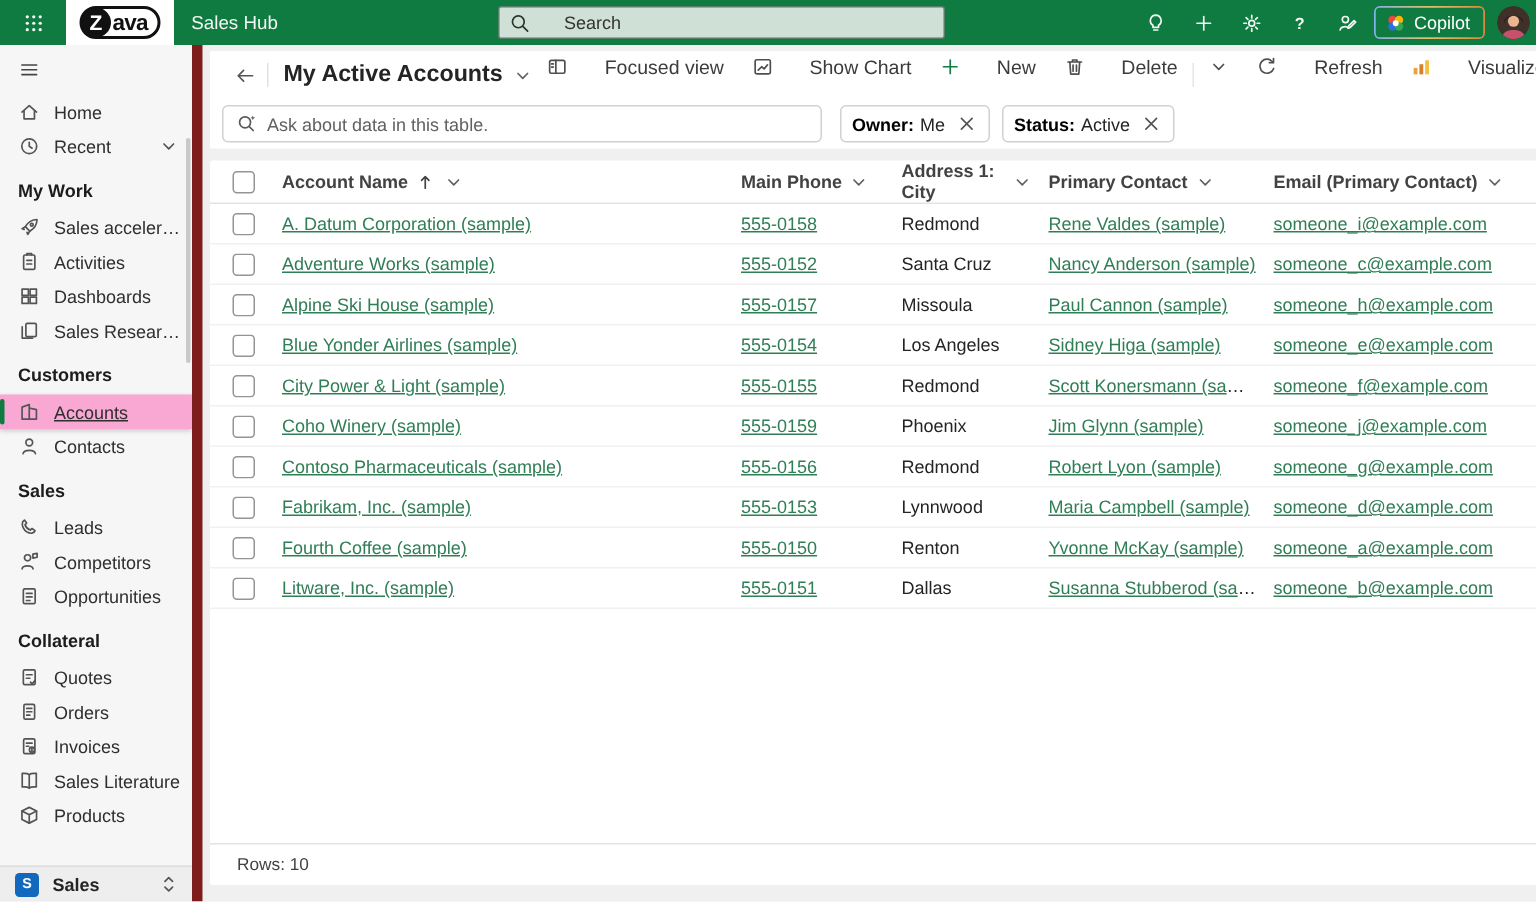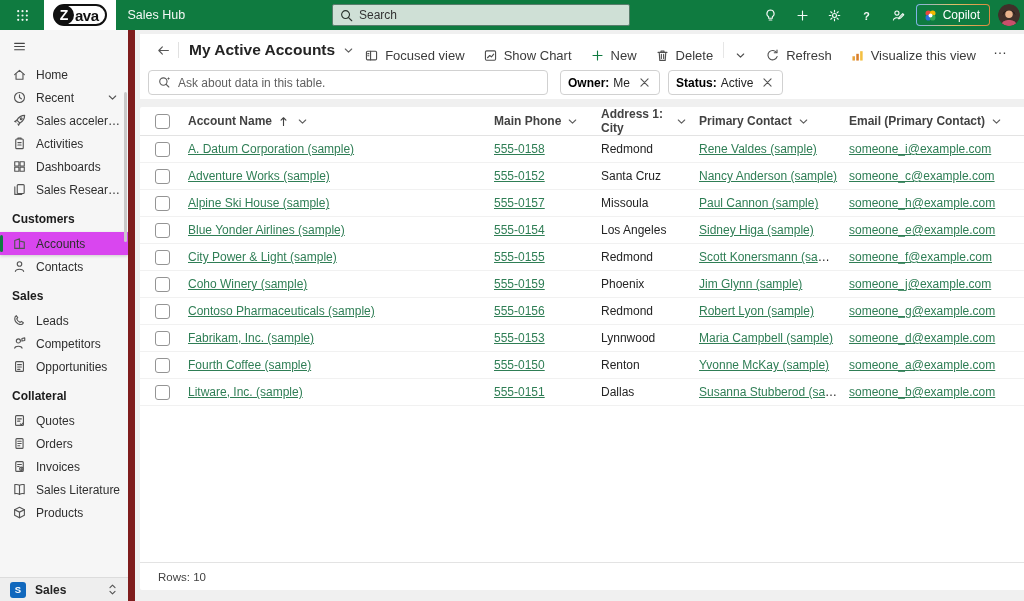--- a/index.html
+++ b/index.html
@@ -8,21 +8,21 @@
 
   
   .topbar { position:relative; height:30px; background:#0f7b40; display:flex; align-items:center; color:#f3f8f5; }
   .waffle { width:44px; height:30px; display:flex; align-items:center; justify-content:center; cursor:pointer; }
   .logo-box { height:30px; background:#fff; display:flex; align-items:center; padding:0 9px; }
   .logo-ring { display:flex; align-items:center; border:2px solid #111; border-radius:13px; padding:0 6px 0 0; height:22px; }
   .logo-z { width:20px; height:20px; margin-left:-1px; background:#111; color:#fff; border-radius:50%; display:flex; align-items:center; justify-content:center; font-weight:800; font-size:14px; }
   .logo-rest { font-weight:800; font-size:15px; color:#111; letter-spacing:-0.5px; margin-left:1px; }
   .app-name { margin-left:12px; font-size:12.5px; }
   .top-search { position:absolute; left:332px; top:4px; width:298px; height:22px; background:#cfe0d6; border:1px solid #577d6b; border-radius:2px; display:flex; align-items:center; padding:0 6px; color:#2a332d; }
-  .top-search input { border:none; outline:none; background:transparent; font-size:12px; color:#222; width:100%; margin-left:5px; font-family:"Liberation Sans",sans-serif; }
+  .top-search input { border:none; outline:none; background:transparent; font-size:12px; color:#222; width:100%; margin-left:22px; font-family:"Liberation Sans",sans-serif; }
   .top-search input::placeholder { color:#333; }
   .top-right { position:absolute; right:4px; top:0; height:30px; display:flex; align-items:center; gap:2px; }
   .tbtn { width:30px; height:30px; display:flex; align-items:center; justify-content:center; cursor:pointer; color:#f3f8f5; }
   .copilot-btn { height:22px; display:flex; align-items:center; gap:5px; padding:0 9px 0 6px; border-radius:4px; cursor:pointer;
     border:1px solid transparent; background:linear-gradient(#0f7b40,#0f7b40) padding-box, linear-gradient(90deg,#7fb2e8,#e0c06a,#d98a3f) border-box; }
   .copilot-btn .lbl { font-size:12px; color:#fff; }
   .avatar { width:22px; height:22px; border-radius:50%; overflow:hidden; margin-left:6px; cursor:pointer; }
   .avatar svg { width:22px; height:22px; }
 
   
@@ -30,40 +30,40 @@
 
   
   .sidebar { position:relative; width:135px; background:#f6f6f6; border-right:7px solid #7f1d1d; display:flex; flex-direction:column; }
   .hamburger { padding:9px 0 4px 12px; color:#444; cursor:pointer; }
   .nav { flex:1; overflow:hidden; padding-top:2px; }
   .nav-header { font-weight:700; font-size:12px; color:#1c1c1c; padding:11px 12px 6px 12px; }
   .nav-item { display:flex; align-items:center; height:23px; padding:0 6px 0 12px; cursor:pointer; color:#2f2f2f; position:relative; }
   .nav-item .icon { color:#545454; }
   .nav-label { margin-left:9px; font-size:12px; white-space:nowrap; overflow:hidden; text-overflow:ellipsis; flex:1; }
   .nav-chev { color:#616161; margin-right:2px; }
-  .nav-item.selected { background:#d946ef; box-shadow:0 1px 3px rgba(0,0,0,.18); }
+  .nav-item.selected { background:#f9a8d4; box-shadow:0 1px 3px rgba(0,0,0,.18);text-decoration:underline; }
   .nav-item.selected::before { content:""; position:absolute; left:0; top:3px; bottom:3px; width:3px; background:#0f7b40; border-radius:2px; }
   .side-scroll { position:absolute; right:1px; top:62px; width:3px; height:150px; background:#c9c9c9; border-radius:2px; }
   .area-switcher { height:24px; background:#eeeeee; border-top:1px solid #dcdcdc; display:flex; align-items:center; padding:0 8px 0 10px; cursor:pointer; }
   .area-badge { width:16px; height:16px; border-radius:3px; background:#1168bd; color:#fff; font-size:9.5px; font-weight:700; display:flex; align-items:center; justify-content:center; }
   .area-label { font-weight:700; font-size:12px; margin-left:9px; flex:1; }
   .area-chev { color:#555; }
 
   
   .main { flex:1; background:#f0f0f0; padding:4px 14px 11px 5px; display:flex; flex-direction:column; }
   .icon { display:inline-flex; }
   .icon svg { display:block; }
 
   .command-bar { height:32px; background:#fff; display:flex; align-items:center; padding:0 8px 0 10px; }
   .back-btn { width:26px; height:26px; display:flex; align-items:center; justify-content:center; color:#555; cursor:pointer; }
   .cb-div { width:1px; height:16px; background:#e1e1e1; margin:0 8px 0 2px; }
   .view-title { font-size:15.5px; font-weight:700; color:#242424; margin-left:2px; white-space:nowrap; }
   .title-chev { color:#616161; margin-left:6px; cursor:pointer; }
   .cmd-right { margin-left:auto; display:flex; align-items:center; gap:2px; }
-  .cmd-btn { display:flex; align-items:flex-end; gap:6px; height:26px; padding:0 8px; border-radius:3px; cursor:pointer; color:#3b3b3b; font-size:13px; white-space:nowrap; }
+  .cmd-btn { display:flex; align-items:flex-start; gap:24px; height:26px; padding:0 8px; border-radius:3px; cursor:pointer; color:#3b3b3b; font-size:13px; white-space:nowrap; }
   .cmd-btn .icon { color:#4f4f4f; }
   .cmd-btn.icon-only { padding:0 7px; }
   .green { color:#0f7b40 !important; }
   .split-div { width:1px; height:16px; background:#e6e6e6; }
   .more-dots { font-size:14px; letter-spacing:1px; color:#3b3b3b; padding-bottom:6px; }
 
   .filter-row { height:33px; background:#fff; display:flex; align-items:center; padding:0 10px 0 8px; }
   .ask-box { width:400px; height:25px; border:1px solid #d1d1d1; border-radius:4px; display:flex; align-items:center; padding:0 8px; color:#5a5a5a; }
   .ask-box input { border:none; outline:none; font-size:12px; color:#333; width:100%; margin-left:6px; font-family:"Liberation Sans",sans-serif; }
   .ask-box input::placeholder { color:#616161; }
@@ -219,20 +219,21 @@
               <path d="M8 5.2V8l2 1.4"></path>
             </svg>
           </span>
           <span class="nav-label">Recent</span>
           <span class="icon nav-chev">
             <svg width="15" height="15" viewBox="0 0 16 16" fill="none" stroke="currentColor" stroke-width="1.2" stroke-linecap="round" stroke-linejoin="round">
               <path d="M4.6 6.4 8 9.8l3.4-3.4"></path>
             </svg>
           </span>
         </div>
+        <div class="nav-header">My Work</div>
         <div class="nav-item">
           <span class="icon">
             <svg width="15" height="15" viewBox="0 0 16 16" fill="none" stroke="currentColor" stroke-width="1.2" stroke-linecap="round" stroke-linejoin="round">
               <path d="M13.5 2.5c-3.2 0-6.3 1.7-8.3 5.1l3.2 3.2c3.4-2 5.1-5.1 5.1-8.3z"></path>
               <circle cx="9.8" cy="6.2" r="1"></circle>
               <path d="M5 7.8 2.9 9l1.5.6M8.2 11 7 13.1l-.6-1.5"></path>
             </svg>
           </span>
           <span class="nav-label">Sales accelerator</span>
         </div>

